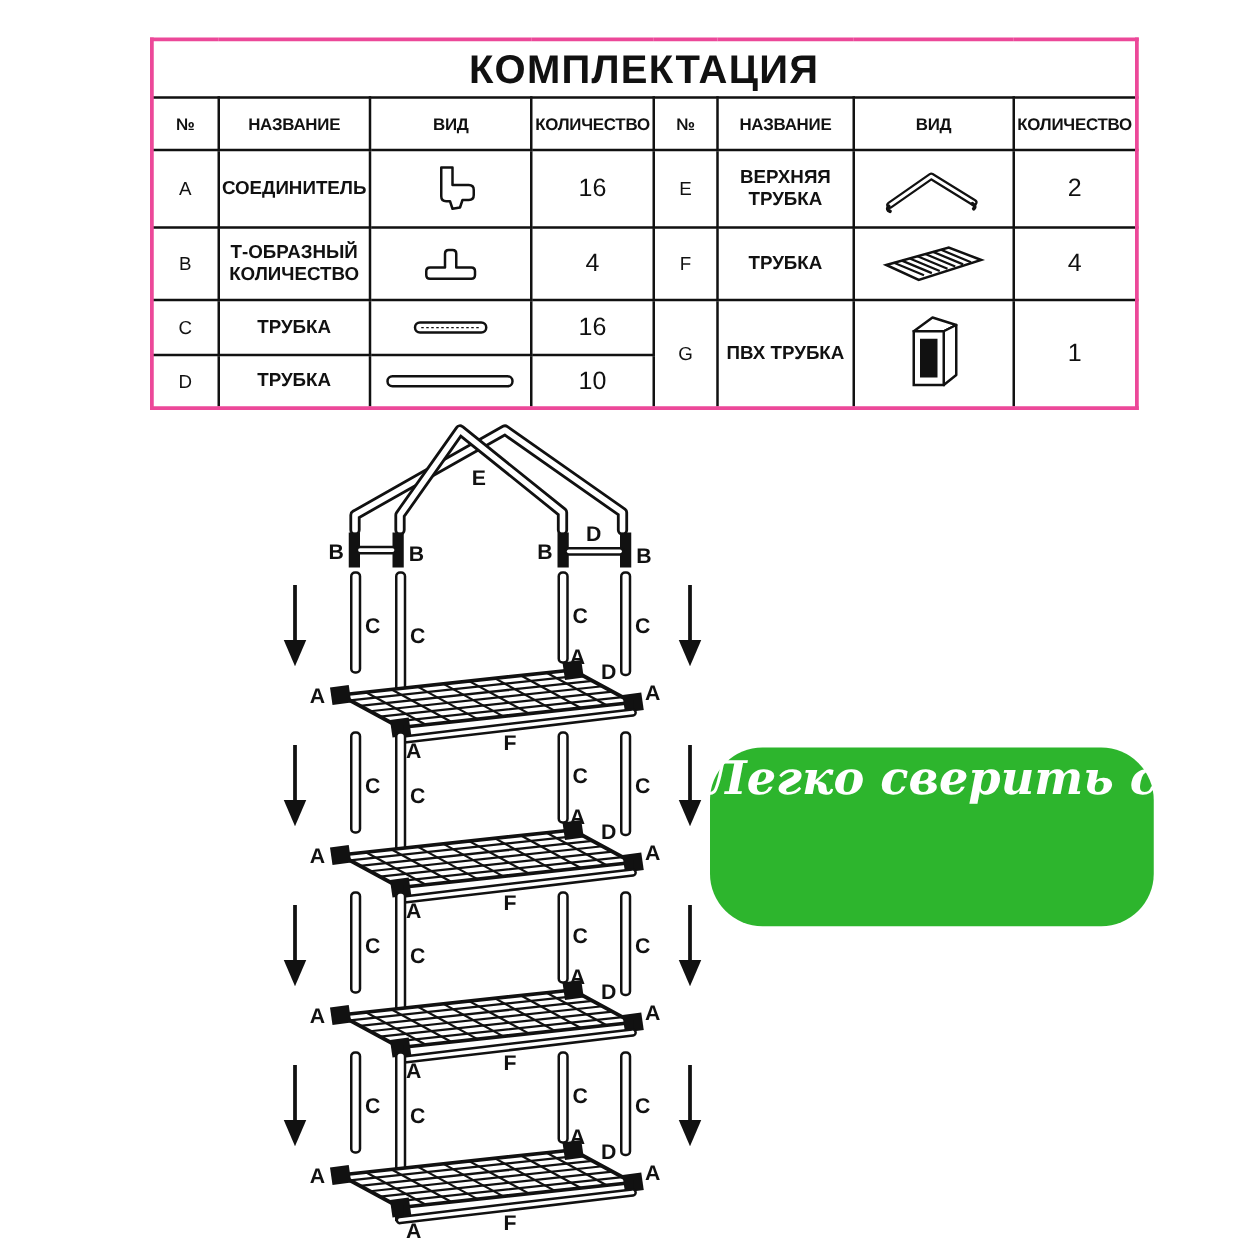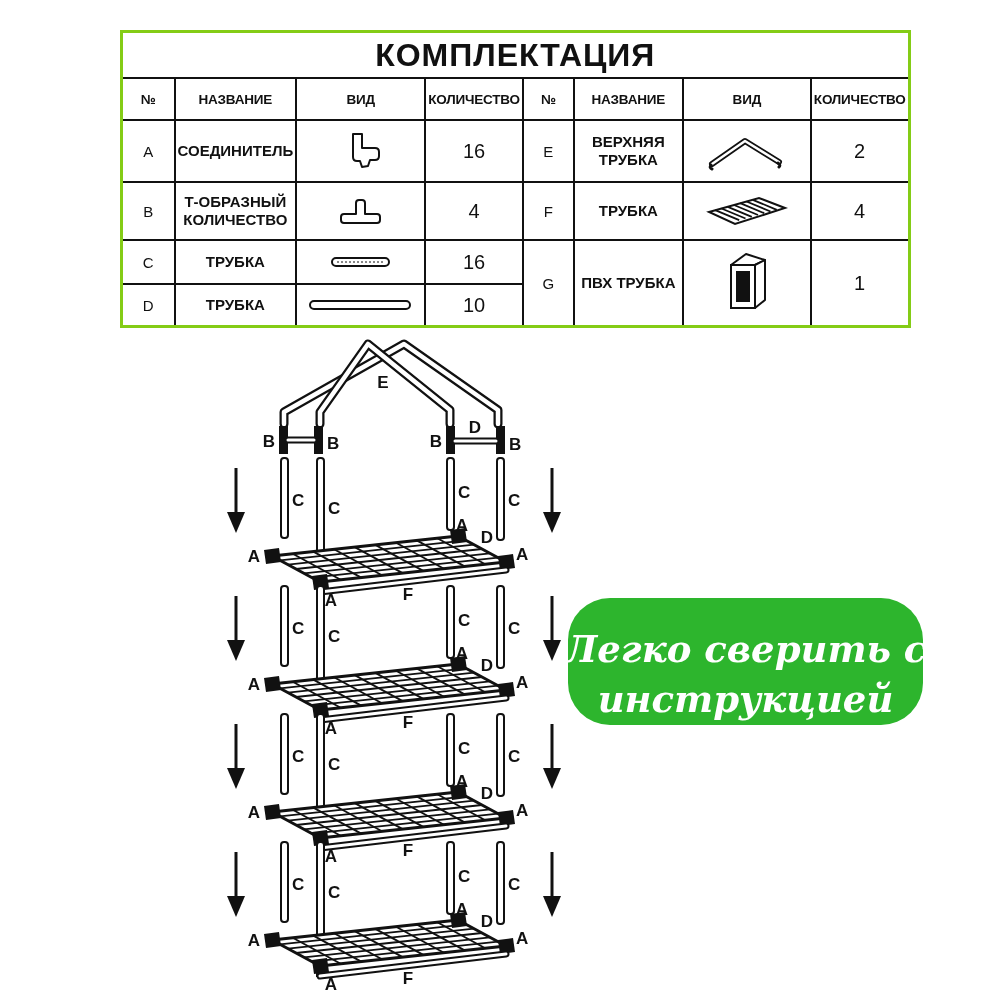--- a/index.html
+++ b/index.html
@@ -2,21 +2,21 @@
 <html><head>
 <meta charset="utf-8">
 <style>
   html,body{margin:0;padding:0;}
   body{width:1000px;height:1000px;background:#fff;font-family:"Liberation Sans",sans-serif;color:#111;position:relative;overflow:hidden;}
   .stage{position:absolute;inset:0;}
 
   
   table.kit{position:absolute;left:120px;top:30px;border-collapse:collapse;table-layout:fixed;background:#fff;}
   table.kit td{border:2px solid #111;text-align:center;vertical-align:middle;padding:0 2px;overflow:hidden;}
-  table.kit{border:3px solid #84cc16;}
+  table.kit{border:3px solid #ec4899;}
   td.title-cell{height:44px;font-size:32px;font-weight:bold;letter-spacing:1px;}
   td.hdr{height:40px;font-size:13.5px;font-weight:bold;letter-spacing:-0.2px;}
   td.idcell{font-size:15px;}
   td.name{font-size:15px;font-weight:bold;line-height:1.2;}
   td.qty{font-size:20px;}
   td.mid{border-left-width:3px;}
   tr.rA td{height:60px;} tr.rB td{height:56px;} tr.rC td{height:42px;} tr.rD td{height:40px;}
   .view-ic svg{display:block;margin:0 auto;}
 
   
@@ -24,22 +24,22 @@
   .lbl{font-family:"Liberation Sans",sans-serif;font-size:17px;font-weight:bold;fill:#111;}
   .tube-out{fill:none;stroke:#111;stroke-width:9;stroke-linejoin:round;stroke-linecap:round;}
   .tube-in{fill:none;stroke:#fff;stroke-width:4.5;stroke-linejoin:round;stroke-linecap:round;}
   .rail-out{fill:none;stroke:#111;stroke-width:7;stroke-linecap:round;}
   .rail-in{fill:none;stroke:#fff;stroke-width:3;stroke-linecap:round;}
   .ink{fill:#111;}
   .hollow{fill:#fff;stroke:#111;stroke-width:2;}
   .grid{fill:none;stroke:#111;stroke-width:1.8;}
 
   
-  .badge{position:absolute;left:568px;top:598px;width:355px;height:127px;border-radius:42px;
-         display:flex;flex-direction:column;justify-content:flex-end;align-items:center;}
+  .badge{position:absolute;left:568px;top:598px;width:355px;height:143px;border-radius:42px;
+         display:flex;flex-direction:column;justify-content:space-between;align-items:center;}
   .badge-line{font-family:"DejaVu Serif",serif;font-style:italic;font-weight:bold;font-size:37px;line-height:1.35;white-space:nowrap;}
 </style>
 </head>
 <body>
 
 <div class="stage">
 
   <table class="kit">
     <colgroup>
       <col style="width:53px">
@@ -222,16 +222,15 @@
     <text class="lbl" x="509" y="450">B</text>
 
     <use href="#lvl" y="0"></use>
     <use href="#lvl" y="128"></use>
     <use href="#lvl" y="256"></use>
     <use href="#lvl" y="384"></use>
   </svg>
 
   <div class="badge" style="background-color: rgb(45, 181, 45);">
     <div class="badge-line" style="color: rgb(255, 255, 255);">Легко сверить с</div>
-    <div class="badge-line" style="color: rgb(255, 255, 255);">инструкцией</div>
   </div>
 
 </div>
 
 </body></html>

